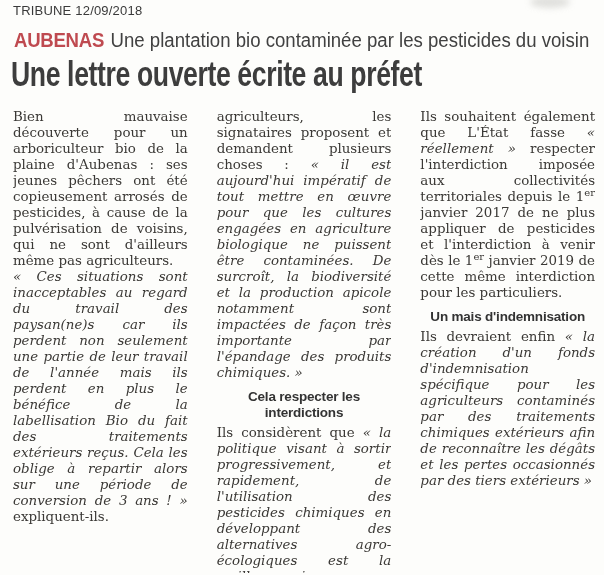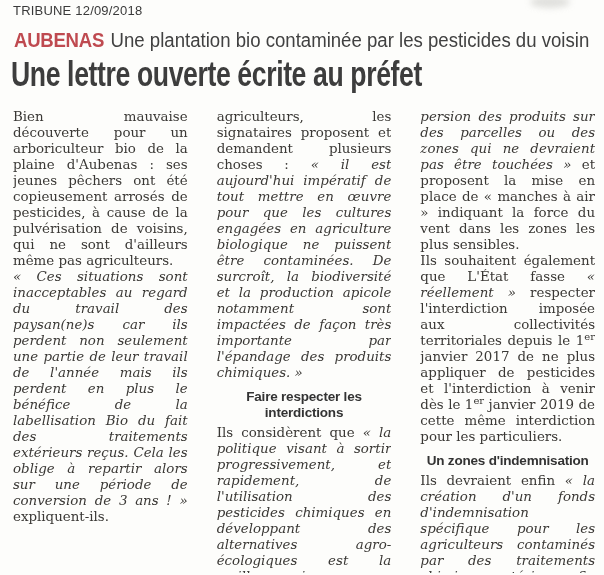--- a/index.html
+++ b/index.html
@@ -81,24 +81,23 @@
 
   <h1 class="headline">Une lettre ouverte écrite au préfet</h1>
 
   <div class="columns">
     <div class="column">
         <p class="body-p"><span>Bien mauvaise découverte pour un arboriculteur bio de la plaine d'Aubenas : ses jeunes pêchers ont été copieusement arrosés de pesticides, à cause de la pulvérisation de voisins, qui ne sont d'ailleurs même pas agriculteurs.</span></p>
         <p class="body-p"><span class="it">« Ces situations sont inacceptables au regard du travail des paysan(ne)s car ils perdent non seulement une partie de leur travail de l'année mais ils perdent en plus le bénéfice de la labellisation Bio du fait des traitements extérieurs reçus. Cela les oblige à repartir alors sur une période de conversion de 3 ans ! » </span><span>expliquent-ils.</span></p>
       </div>
     <div class="column">
         <p class="body-p"><span>agriculteurs, les signataires proposent et demandent plusieurs choses : </span><span class="it">« il est aujourd'hui impératif de tout mettre en œuvre pour que les cultures engagées en agriculture biologique ne puissent être contaminées. De surcroît, la biodiversité et la production apicole notamment sont impactées de façon très importante par l'épandage des produits chimiques. »</span></p>
-        <h3 class="subhead">Faire respecter les interdictions</h3>
+        <h3 class="subhead">Cela respecter les interdictions</h3>
         <p class="body-p"><span>Ils considèrent que </span><span class="it">« la politique visant à sortir progressivement, et rapidement, de l'utilisation des pesticides chimiques en développant des alternatives agro-écologiques est la meilleure voie »</span><span>.</span></p>
         <p class="body-p"><span>Ils demandent surtout </span><span class="it">« le strict respect de l'interdiction de traiter si le vent est supérieur à la limite autorisée afin de limiter les risques de dis-</span></p>
       </div>
     <div class="column">
-        <p class="body-p"><span class="it">persion des produits sur des parcelles ou des zones qui ne devraient pas être touchées »</span><span> et proposent la mise en place de « manches à air » indiquant la force du vent dans les zones les plus sensibles.</span></p>
         <p class="body-p"><span>Ils souhaitent également que L'État fasse </span><span class="it">« réellement »</span><span> respecter l'interdiction imposée aux collectivités territoriales depuis le 1</span><sup>er</sup><span> janvier 2017 de ne plus appliquer de pesticides et l'interdiction à venir dès le 1</span><sup>er</sup><span> janvier 2019 de cette même interdiction pour les particuliers.</span></p>
-        <h3 class="subhead">Un zones d'indemnisation</h3>
+        <h3 class="subhead">Un mais d'indemnisation</h3>
         <p class="body-p"><span>Ils devraient enfin </span><span class="it">« la création d'un fonds d'indemnisation spécifique pour les agriculteurs contaminés par des traitements chimiques extérieurs afin de reconnaître les dégâts et les pertes occasionnés par des tiers extérieurs »</span></p>
       </div>
   </div>
 </div>
 
 </body></html>

